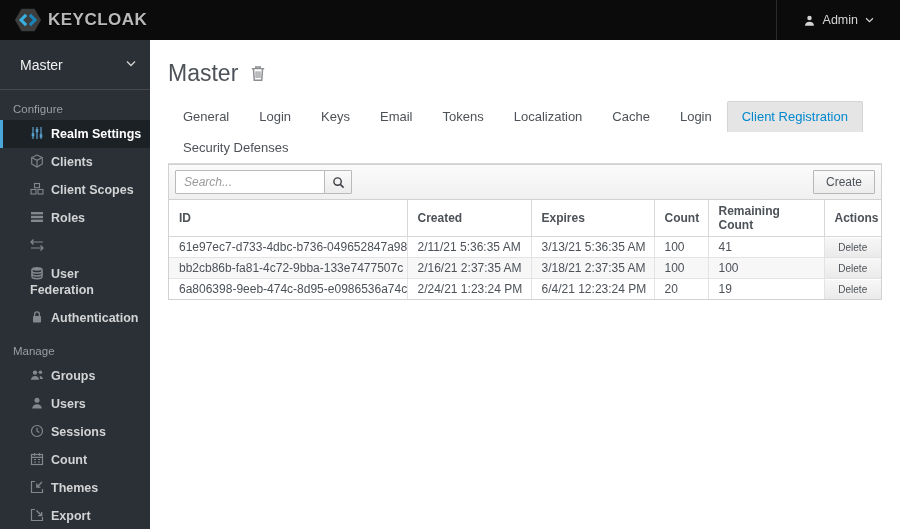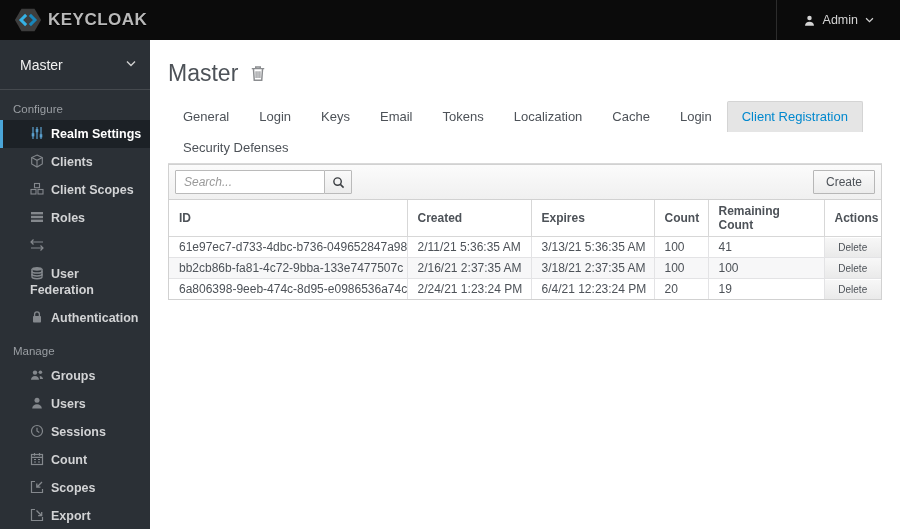--- a/index.html
+++ b/index.html
@@ -236,21 +236,21 @@
         </svg>
       </span><span>Count</span>
     </div>
 
     <div class="nav-item">
       <span class="ni">
         <svg width="14" height="14" viewBox="0 0 14 14">
           <path d="M5 1.5H1.5v11h11V9" fill="none" stroke="#84888d" stroke-width="1.2"></path>
           <path d="M12 2L6.8 7.2M6.8 3.6v3.6h3.6" fill="none" stroke="#84888d" stroke-width="1.3"></path>
         </svg>
-      </span><span>Scopes</span>
+      </span><span>Themes</span>
     </div>
 
     <div class="nav-item">
       <span class="ni">
         <svg width="14" height="14" viewBox="0 0 14 14">
           <path d="M5 1.5H1.5v11h11V9" fill="none" stroke="#84888d" stroke-width="1.2"></path>
           <path d="M6.5 2.5l5.2 5.2M11.7 4.1v3.6H8.1" fill="none" stroke="#84888d" stroke-width="1.3"></path>
         </svg>
       </span><span>Export</span>
     </div>

